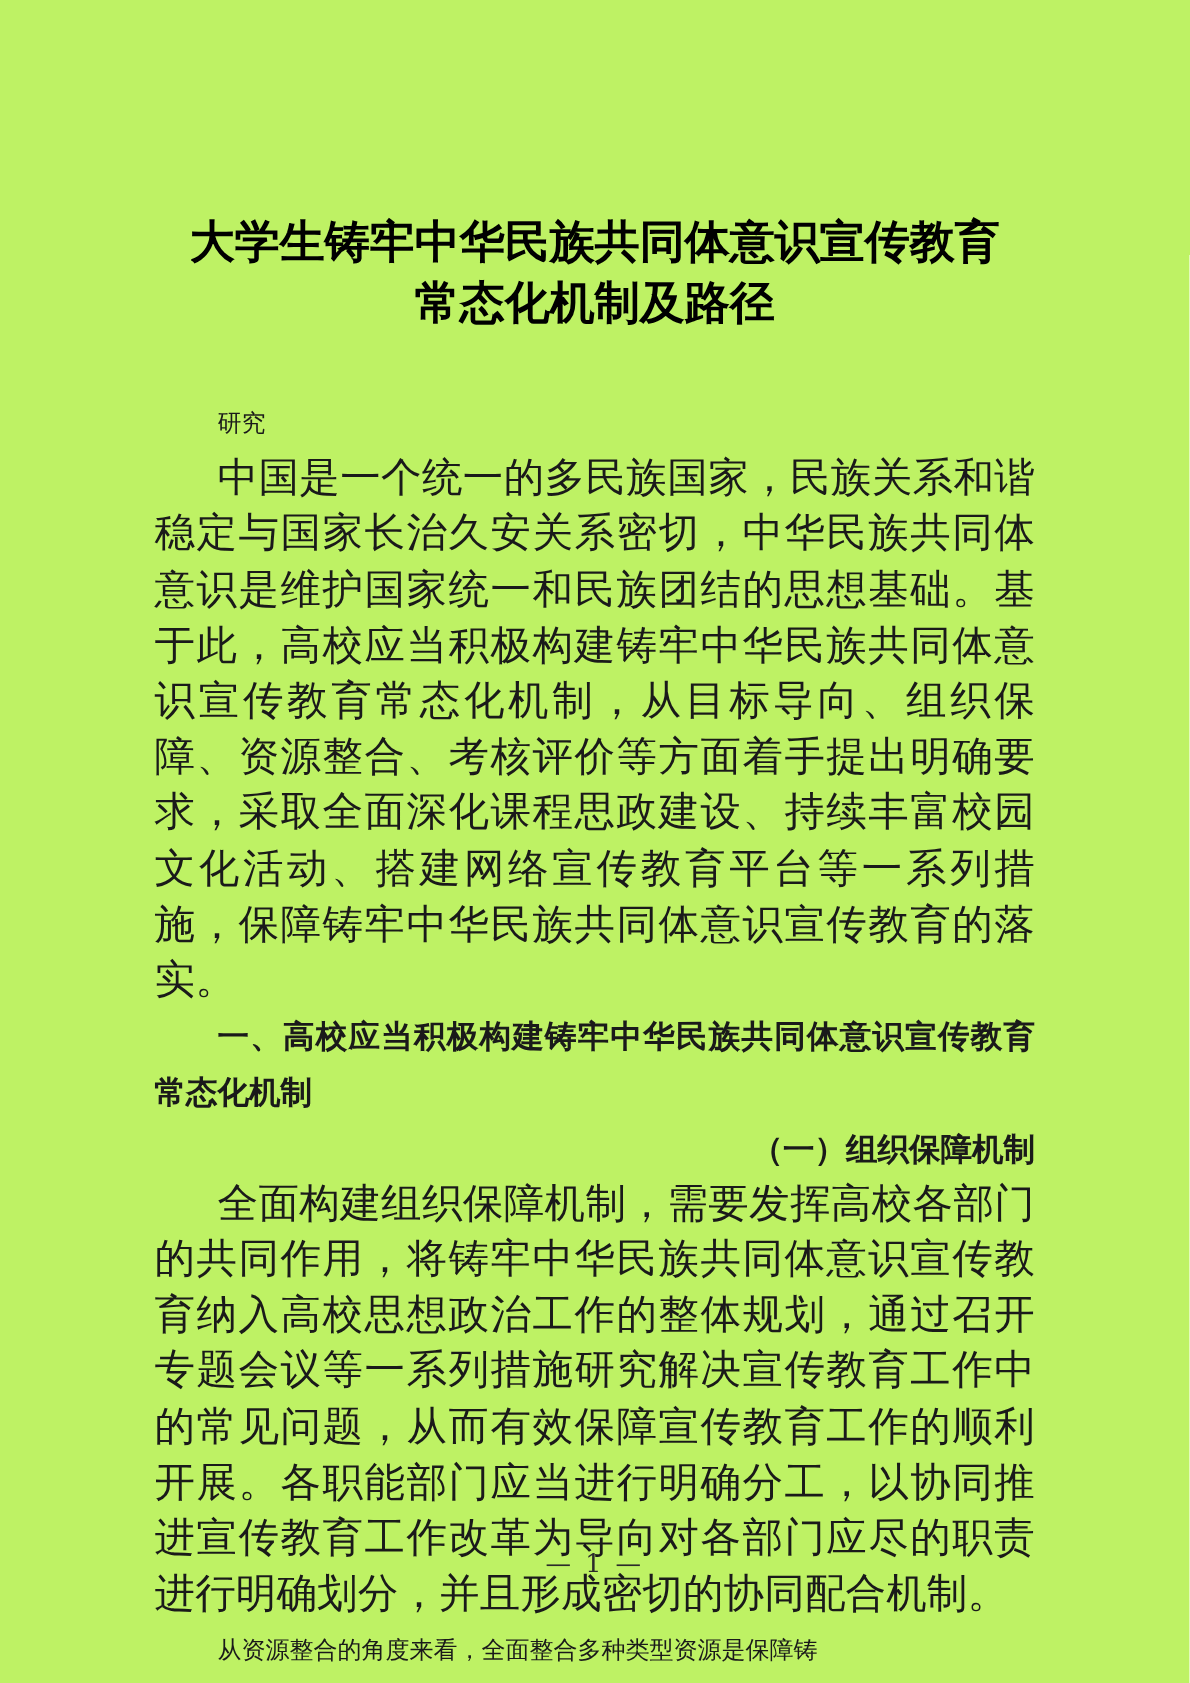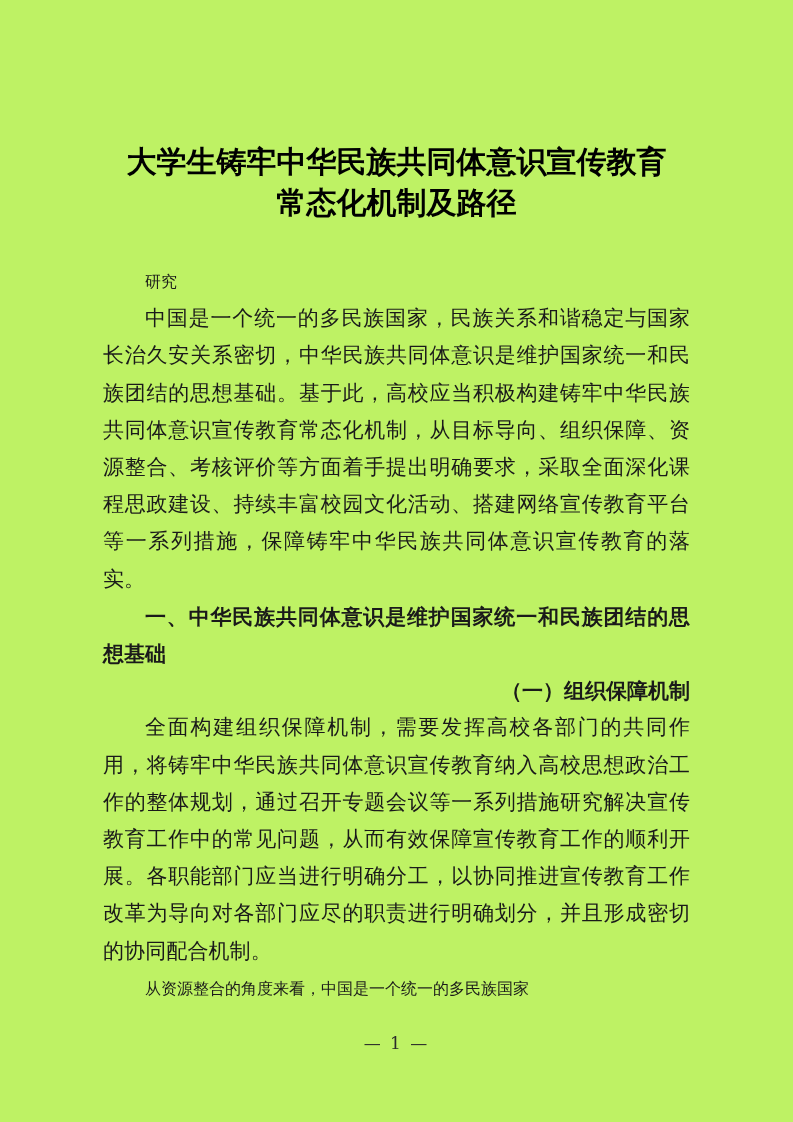--- a/index.html
+++ b/index.html
@@ -38,21 +38,21 @@
   .body-block {
     position: absolute;
     left: 103px;
     top: 263px;
     width: 587px;
     color: #1a1a1a;
     font-family: "DejaVu Serif", "Liberation Serif", serif;
   }
 
   .para {
-    font-size: 21px;
+    font-size: 27px;
     line-height: 37.2px;
     text-align: justify;
     text-align-last: left;
     text-justify: inter-character;
     margin: 0;
     text-indent: 42px;
     letter-spacing: 0.1px;
     word-break: break-all;
   }
 
@@ -108,26 +108,26 @@
 
   <div class="doc-title">大学生铸牢中华民族共同体意识宣传教育
 常态化机制及路径</div>
 
   <div class="body-block">
 
     <p class="para-short">研究</p>
 
     <p class="para">中国是一个统一的多民族国家，民族关系和谐稳定与国家长治久安关系密切，中华民族共同体意识是维护国家统一和民族团结的思想基础。基于此，高校应当积极构建铸牢中华民族共同体意识宣传教育常态化机制，从目标导向、组织保障、资源整合、考核评价等方面着手提出明确要求，采取全面深化课程思政建设、持续丰富校园文化活动、搭建网络宣传教育平台等一系列措施，保障铸牢中华民族共同体意识宣传教育的落实。</p>
 
-    <p class="heading-1">一、中华民族共同体意识是维护国家统一和民族团结的思想基础</p>
+    <p class="heading-1">一、高校应当积极构建铸牢中华民族共同体意识宣传教育常态化机制</p>
 
     <p class="heading-2">（一）组织保障机制</p>
 
     <p class="para">全面构建组织保障机制，需要发挥高校各部门的共同作用，将铸牢中华民族共同体意识宣传教育纳入高校思想政治工作的整体规划，通过召开专题会议等一系列措施研究解决宣传教育工作中的常见问题，从而有效保障宣传教育工作的顺利开展。各职能部门应当进行明确分工，以协同推进宣传教育工作改革为导向对各部门应尽的职责进行明确划分，并且形成密切的协同配合机制。</p>
 
 
-    <p class="para-short">从资源整合的角度来看，中国是一个统一的多民族国家</p>
+    <p class="para-short">从资源整合的角度来看，全面整合多种类型资源是保障铸</p>
 
   </div>
 
   <div class="page-footer">— 1 —</div>
 
 </div>
 
 </body></html>

